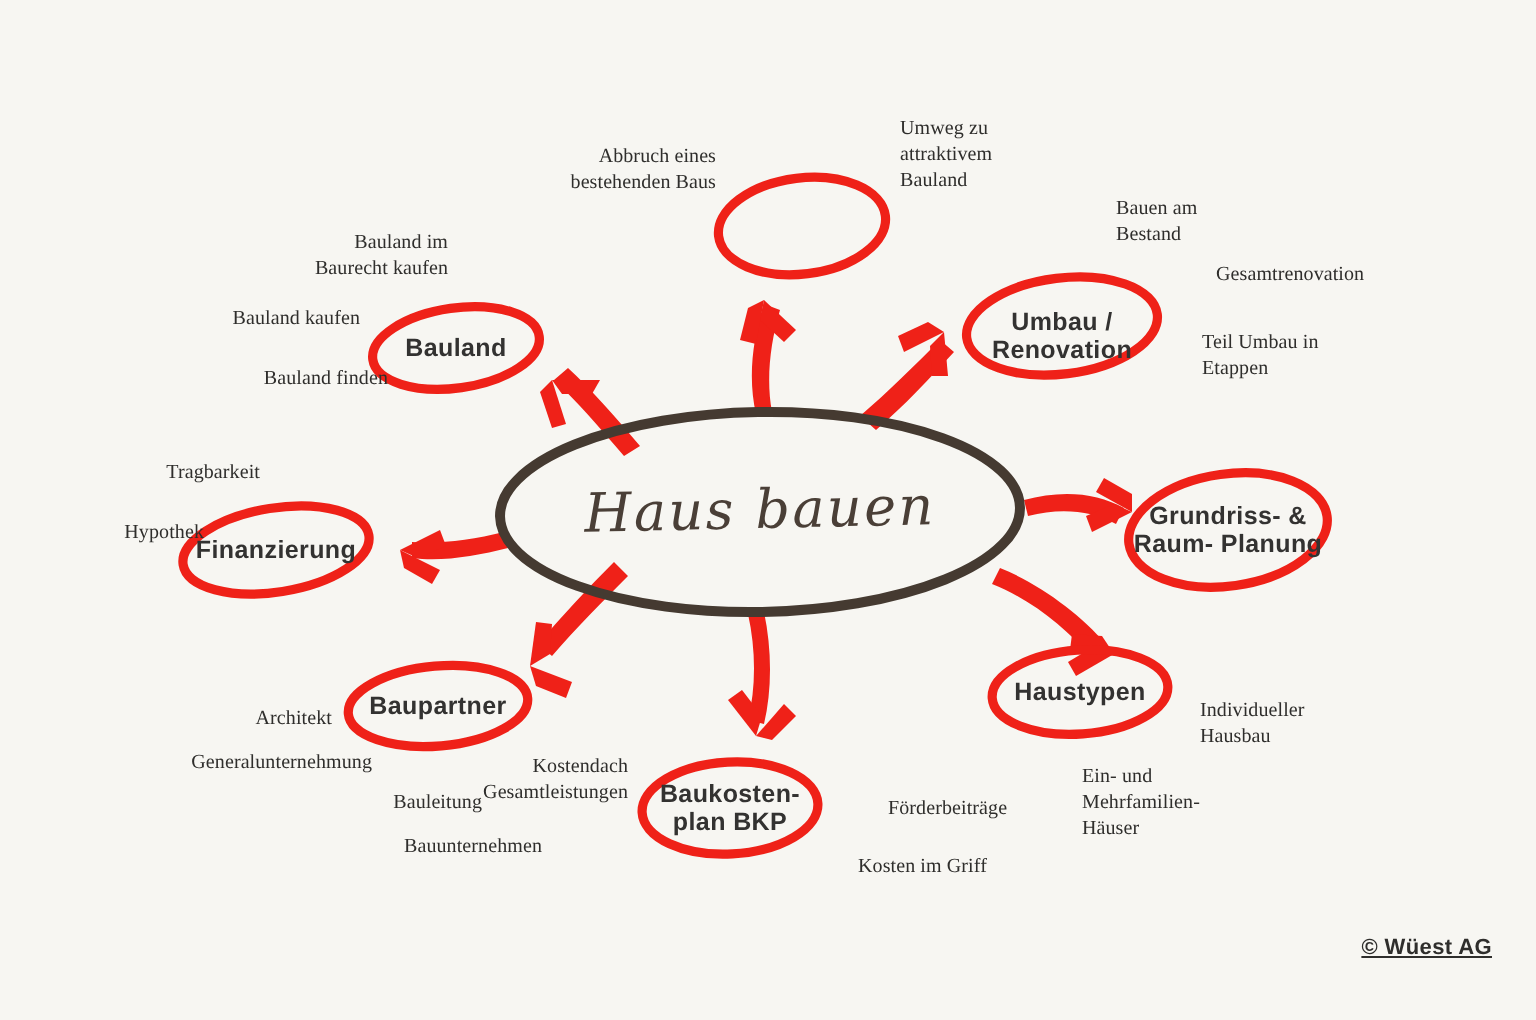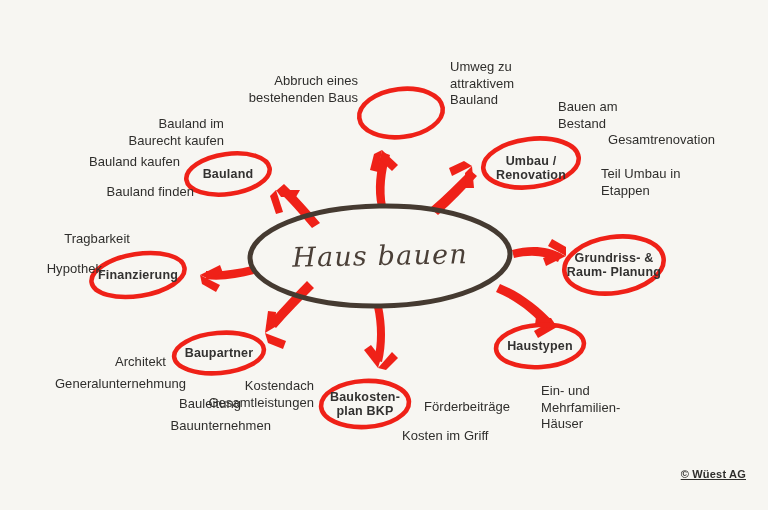--- a/index.html
+++ b/index.html
@@ -63,25 +63,26 @@
     font-size: 12.5px;
     line-height: 1.12;
     letter-spacing: 0.2px;
     z-index: 4;
   }
   .node-text { position: relative; z-index: 5; }
   
   .leaf {
     position: absolute;
     color: #2f2e2c;
-    font-size: 13px;
+    font-size: 10px;
     line-height: 1.28;
     letter-spacing: 0.05px;
     z-index: 3;
     white-space: pre-line;
+    font-family: Liberation Serif, serif;
   }
   .leaf.right { text-align: right; }
   .leaf.left  { text-align: left; }
   .credit {
     position: absolute;
     right: 22px;
     bottom: 30px;
     font-size: 11px;
     font-weight: bold;
     color: #2f2e2c;
@@ -188,26 +189,28 @@
 
   <div class="leaf left" style="left:450px; top:59px; width:110px;">Umweg zu
 attraktivem
 Bauland</div>
   <div class="leaf left" style="left:558px; top:99px; width:110px;">Bauen am
 Bestand</div>
   <div class="leaf left" style="left:608px; top:132px; width:140px;">Gesamtrenovation</div>
   <div class="leaf left" style="left:601px; top:166px; width:120px;">Teil Umbau in
 Etappen</div>
 
+  <div class="leaf left" style="left:600px; top:350px; width:120px;">Individueller
+Hausbau</div>
   <div class="leaf left" style="left:541px; top:383px; width:110px;">Ein- und
 Mehrfamilien-
 Häuser</div>
 
-  <div class="leaf left" style="left:424px; top:399px; width:120px;">Förderbeiträge</div>
-  <div class="leaf left" style="left:382px; top:428px; width:120px;padding-left:20px;">Kosten im Griff</div>
+  <div class="leaf left" style="left:444px; top:399px; width:120px;">Förderbeiträge</div>
+  <div class="leaf left" style="left:409px; top:428px; width:120px;padding-left:20px;">Kosten im Griff</div>
 
   <div class="leaf right" style="left:194px; top:378px; width:120px;">Kostendach
 Gesamtleistungen</div>
   <div class="leaf right" style="left:151px; top:418px; width:120px;">Bauunternehmen</div>
   <div class="leaf right" style="left:121px; top:396px; width:120px;">Bauleitung</div>
   <div class="leaf right" style="left:36px; top:376px; width:150px;">Generalunternehmung</div>
   <div class="leaf right" style="left:56px; top:354px; width:110px;">Architekt</div>
 
   <div class="leaf right" style="left:-8px; top:261px; width:110px;">Hypothek</div>
   <div class="leaf right" style="left:10px; top:231px; width:120px;">Tragbarkeit</div>

